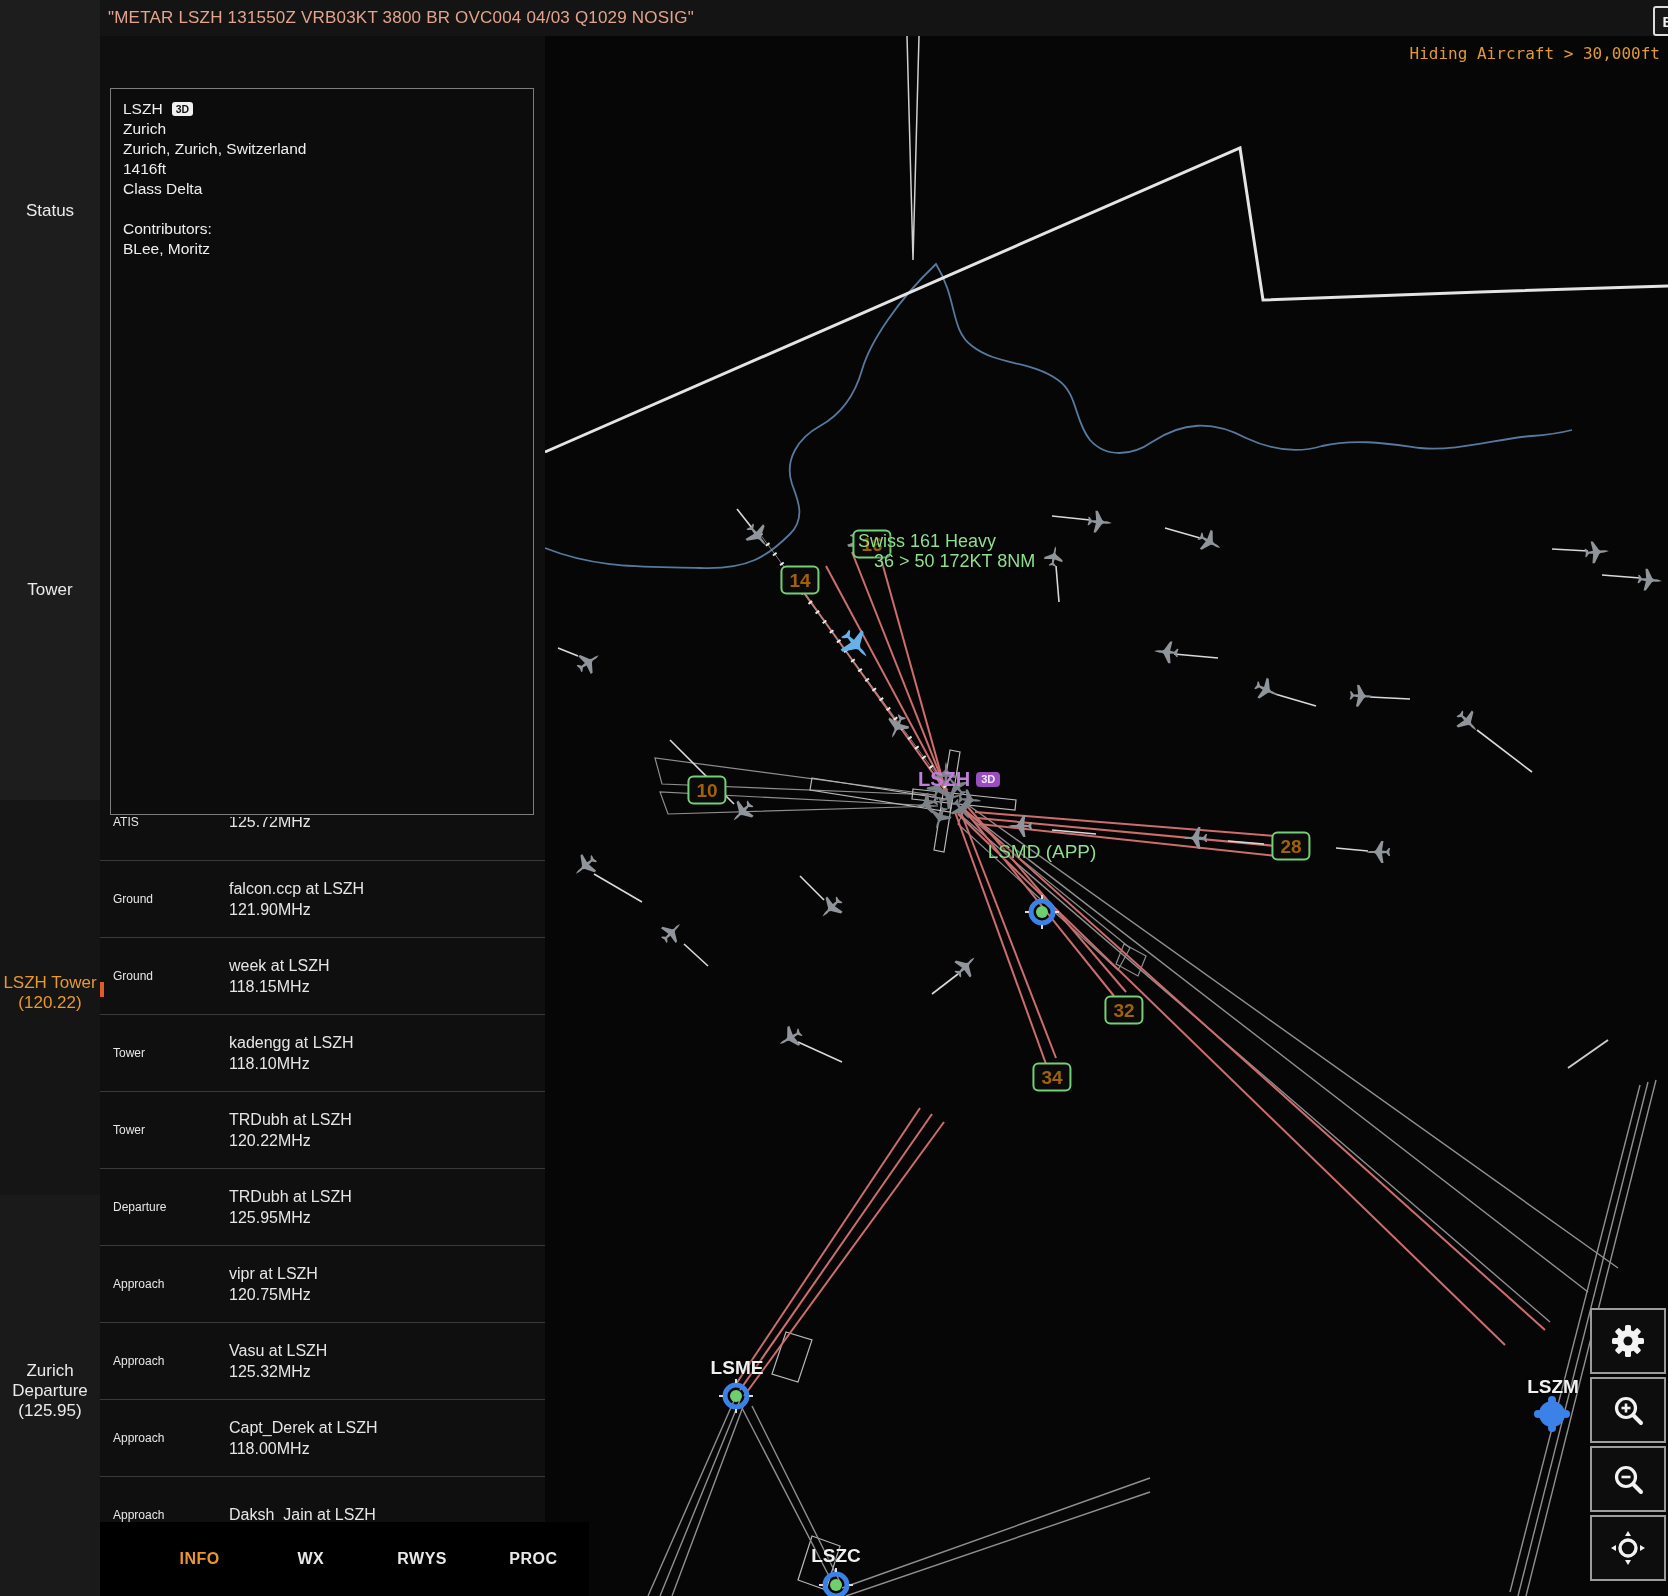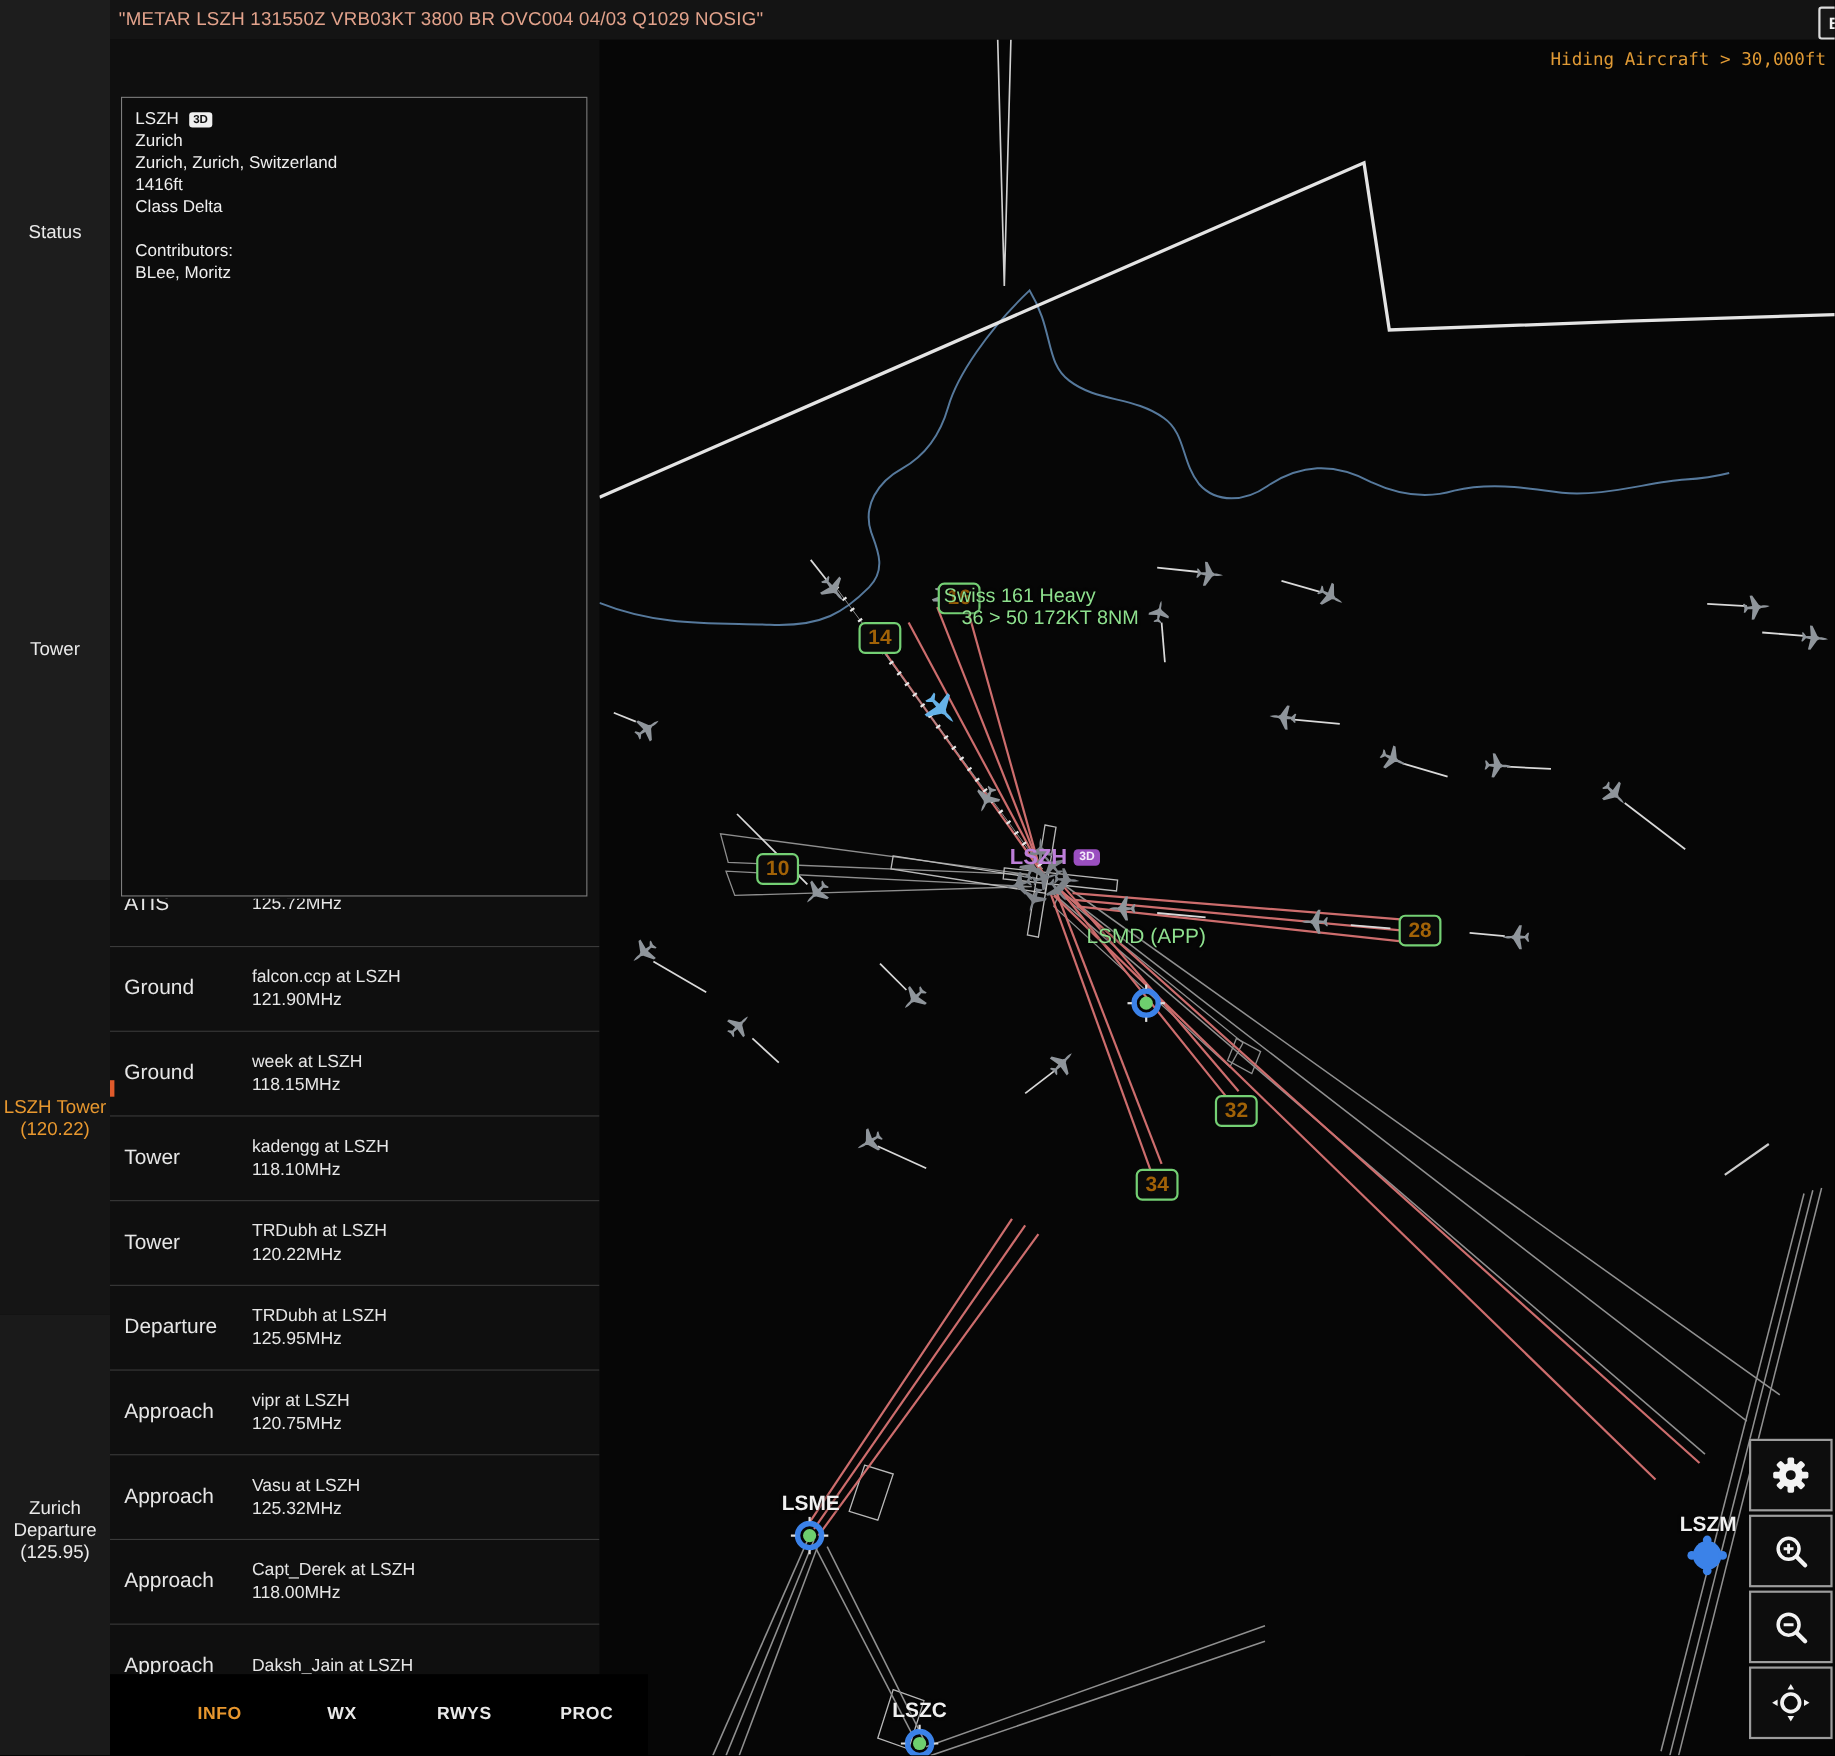--- a/index.html
+++ b/index.html
@@ -34,21 +34,21 @@
   .topbar{position:absolute;left:100px;right:0;top:0;height:36px;background:#141414;z-index:5;
           display:flex;align-items:center;}
   .metar{margin-left:8px;font-size:17px;letter-spacing:.2px;color:#e3a38c;}
   
   .sidebar{position:absolute;left:0;top:0;width:100px;height:1596px;z-index:4;}
   .sb-sec1{position:absolute;left:0;top:0;width:100px;height:800px;background:#1d1d1d;}
   .sb-sec2{position:absolute;left:0;top:800px;width:100px;height:395px;background:#151515;}
   .sb-sec3{position:absolute;left:0;top:1195px;width:100px;height:401px;background:#1a1a1a;}
   .sb-item{position:absolute;left:0;width:100px;text-align:center;font-size:17px;line-height:20px;
            color:#eaeaea;z-index:5;}
-  .sb-item.active{color:#e8982f;margin-top:24px;}
+  .sb-item.active{color:#e8982f;}
   .scroll-tick{position:absolute;left:100px;top:982px;width:4px;height:15px;background:#e05a2b;z-index:8;}
   
   .panel{position:absolute;left:100px;top:36px;width:445px;height:1560px;background:#0f0f0f;z-index:6;}
   .panel-header{position:relative;height:50px;background:#121212;}
   .close-btn{position:absolute;left:10px;top:8px;width:43px;height:36px;background:#1e1e1e;
              display:flex;align-items:center;justify-content:center;cursor:pointer;}
   .x-icon{position:relative;width:20px;height:20px;}
   .x-icon::before,.x-icon::after{content:"";position:absolute;left:8px;top:-1px;width:5px;height:22px;
              background:#f2f2f2;border-radius:1px;}
   .x-icon::before{transform:rotate(45deg);} .x-icon::after{transform:rotate(-45deg);}
@@ -58,21 +58,21 @@
             background:#0c0c0c;padding:10px 12px;box-sizing:border-box;font-size:15.5px;
             line-height:20px;color:#efefef;z-index:2;}
   .icao-line{display:flex;align-items:center;gap:9px;}
   .badge-3d{background:#f0f0f0;color:#111;font-size:10.5px;font-weight:bold;border-radius:3px;
             padding:1.5px 4px;line-height:1;}
   .contrib{margin-top:20px;}
   .freq-clip{position:absolute;left:0;top:781px;width:445px;height:705px;overflow:hidden;}
   .freq-list{margin-top:-33px;}
   .freq-row{height:77px;display:flex;align-items:center;border-bottom:1px solid #3a3a3a;
             box-sizing:border-box;}
-  .freq-role{width:116px;padding-left:13px;font-size:19px;color:#e6e6e6;flex-shrink:0;}
+  .freq-role{width:116px;padding-left:13px;font-size:12px;color:#e6e6e6;flex-shrink:0;}
   .freq-val{font-size:16px;line-height:21.5px;color:#e6e6e6;}
   .tabbar{position:absolute;left:0;bottom:0;width:445px;height:74px;background:#000;display:flex;
           z-index:3;padding-left:44px;}
   .tab{flex:1;display:flex;align-items:center;justify-content:center;font-size:16px;font-weight:bold;
        letter-spacing:.5px;color:#e8e8e8;cursor:pointer;}
   .tab.active{color:#e8972e;}
 </style>
 </head>
 <body>
 

